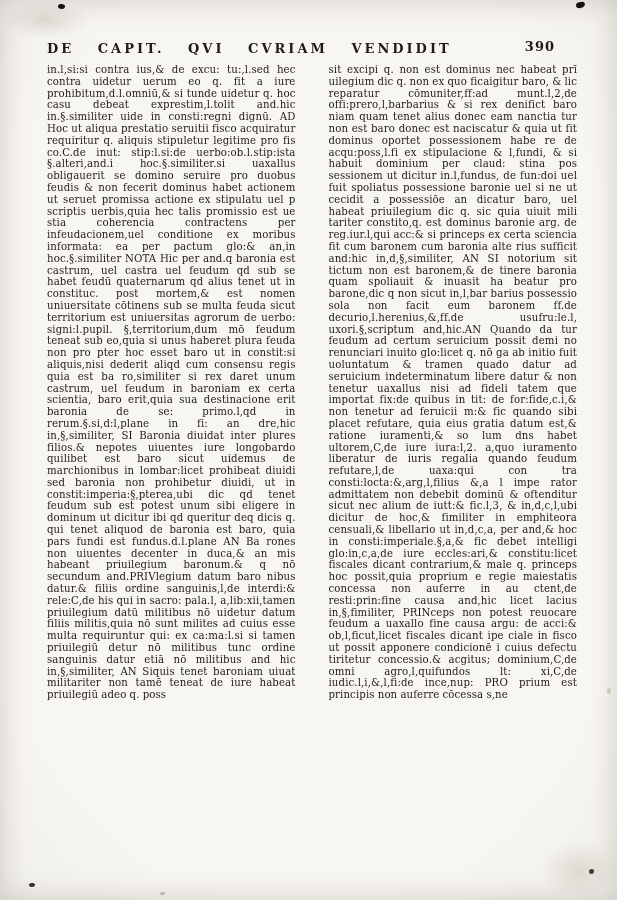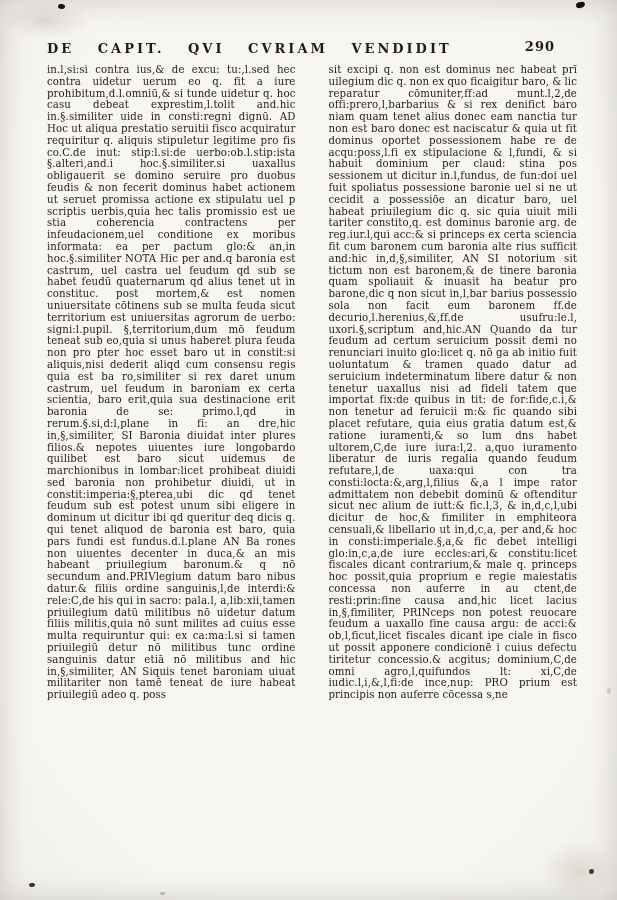--- a/index.html
+++ b/index.html
@@ -84,21 +84,21 @@
 <body>
 
 <div class="page">
 
   <div class="smudge m1"></div>
   <div class="smudge m2"></div>
 
   <div class="text-area">
     <div class="header">
       <span class="running-title">DE CAPIT. QVI CVRIAM VENDIDIT</span>
-      <span class="page-number">290</span>
+      <span class="page-number">390</span>
     </div>
     <div class="columns">
       <div class="column">in.l,si:si contra ius,&amp; de excu: tu:,l.sed hec contra uidetur uerum eo q. fit a iure prohibitum,d.l.omniū,&amp; si tunde uidetur q. hoc casu debeat exprestim,l.tolit and.hic in.§.similiter uide in consti:regni dignū. AD Hoc ut aliqua prestatio seruitii fisco acquiratur requiritur q. aliquis stipuletur legitime pro fis co.C.de inut: stip:l.si:de uerbo:ob.l.stip:ista §.alteri,and.i hoc.§.similiter.si uaxallus obligauerit se domino seruire pro duobus feudis &amp; non fecerit dominus habet actionem ut seruet promissa actione ex stipulatu uel p scriptis uerbis,quia hec talis promissio est ue stia coherencia contractens per infeudacionem,uel conditione ex moribus informata: ea per pactum glo:&amp; an,in hoc.§.similiter NOTA Hic per and.q baronia est castrum, uel castra uel feudum qd sub se habet feudū quaternarum qd alius tenet ut in constituc. post mortem,&amp; est nomen uniuersitate cōtinens sub se multa feuda sicut territorium est uniuersitas agrorum de uerbo: signi:l.pupil. §,territorium,dum mō feudum teneat sub eo,quia si unus haberet plura feuda non pro pter hoc esset baro ut in constit:si aliquis,nisi dederit aliqd cum consensu regis quia est ba ro,similiter si rex daret unum castrum, uel feudum in baroniam ex certa scientia, baro erit,quia sua destinacione erit baronia de se: primo.l,qd in rerum.§.si,d:l,plane in fi: an dre,hic in,§,similiter, SI Baronia diuidat inter plures filios.&amp; nepotes uiuentes iure longobardo quilibet est baro sicut uidemus de marchionibus in lombar:licet prohibeat diuidi sed baronia non prohibetur diuidi, ut in constit:imperia:§,pterea,ubi dic qd tenet feudum sub est potest unum sibi eligere in dominum ut dicitur ibi qd queritur deq dicis q. qui tenet aliquod de baronia est baro, quia pars fundi est fundus.d.l.plane AN Ba rones non uiuentes decenter in duca,&amp; an mis habeant priuilegium baronum.&amp; q nō secundum and.PRIVlegium datum baro nibus datur.&amp; filiis ordine sanguinis,l,de interdi:&amp; rele:C,de his qui in sacro: pala.l, a,lib:xii,tamen priuilegium datū militibus nō uidetur datum filiis militis,quia nō sunt milites ad cuius esse multa requiruntur qui: ex ca:ma:l.si si tamen priuilegiū detur nō militibus tunc ordine sanguinis datur etiā nō militibus and hic in,§,similiter, AN Siquis tenet baroniam uiuat militariter non tamē teneat de iure habeat priuilegiū adeo q. poss</div>
       <div class="column">sit excipi q. non est dominus nec habeat prī uilegium dic q. non ex quo ficaigitur baro, &amp; lic reparatur cōmuniter,ff:ad munt.l,2,de offi:prero,l,barbarius &amp; si rex denifict baro niam quam tenet alius donec eam nanctia tur non est baro donec est naciscatur &amp; quia ut fit dominus oportet possessionem habe re de acqu:poss,l.fi ex stipulacione &amp; l,fundi, &amp; si habuit dominium per claud: stina pos sessionem ut dicitur in.l,fundus, de fun:doi uel fuit spoliatus possessione baronie uel si ne ut cecidit a possessiōe an dicatur baro, uel habeat priuilegium dic q. sic quia uiuit mili tariter constito,q. est dominus baronie arg. de reg.iur.l,qui acc:&amp; si princeps ex certa sciencia fit cum baronem cum baronia alte rius sufficit and:hic in,d,§,similiter, AN SI notorium sit tictum non est baronem,&amp; de tinere baronia quam spoliauit &amp; inuasit ha beatur pro barone,dic q non sicut in,l,bar barius possessio sola non facit eum baronem ff.de decurio,l.herenius,&amp;,ff.de usufru:le.l, uxori.§,scriptum and,hic.AN Quando da tur feudum ad certum seruicium possit demi no renunciari inuito glo:licet q. nō ga ab initio fuit uoluntatum &amp; tramen quado datur ad seruicium indeterminatum libere datur &amp; non tenetur uaxallus nisi ad fideli tatem que importat fix:de quibus in tit: de for:fide,c.i,&amp; non tenetur ad feruicii m:&amp; fic quando sibi placet refutare, quia eius gratia datum est,&amp; ratione iuramenti,&amp; so lum dns habet ultorem,C,de iure iura:l,2. a,quo iuramento liberatur de iuris regalia quando feudum refutare,l,de uaxa:qui con tra consti:locta:&amp;,arg,l,filius &amp;,a l impe rator admittatem non debebit dominū &amp; oftenditur sicut nec alium de iutt:&amp; fic.l,3, &amp; in,d,c,l,ubi dicitur de hoc,&amp; fimiliter in emphiteora censuali,&amp; libellario ut in,d,c,a, per and,&amp; hoc in consti:imperiale.§,a,&amp; fic debet intelligi glo:in,c,a,de iure eccles:ari,&amp; constitu:licet fiscales dicant contrarium,&amp; male q. princeps hoc possit,quia proprium e regie maiestatis concessa non auferre in au ctent,de resti:prin:fine causa and,hic licet lacius in,§,fimiliter, PRINceps non potest reuocare feudum a uaxallo fine causa argu: de acci:&amp; ob,l,ficut,licet fiscales dicant ipe ciale in fisco ut possit apponere condicionē i cuius defectu tiritetur concessio.&amp; acgitus; dominium,C,de omni agro,l,quifundos lt: xi,C,de iudic.l,i,&amp;,l,fi:de ince,nup: PRO prium est principis non auferre cōcessa s,ne</div>
     </div>
   </div>
 
   <div class="speck s1"></div>
   <div class="speck s2"></div>
   <div class="speck s3"></div>

